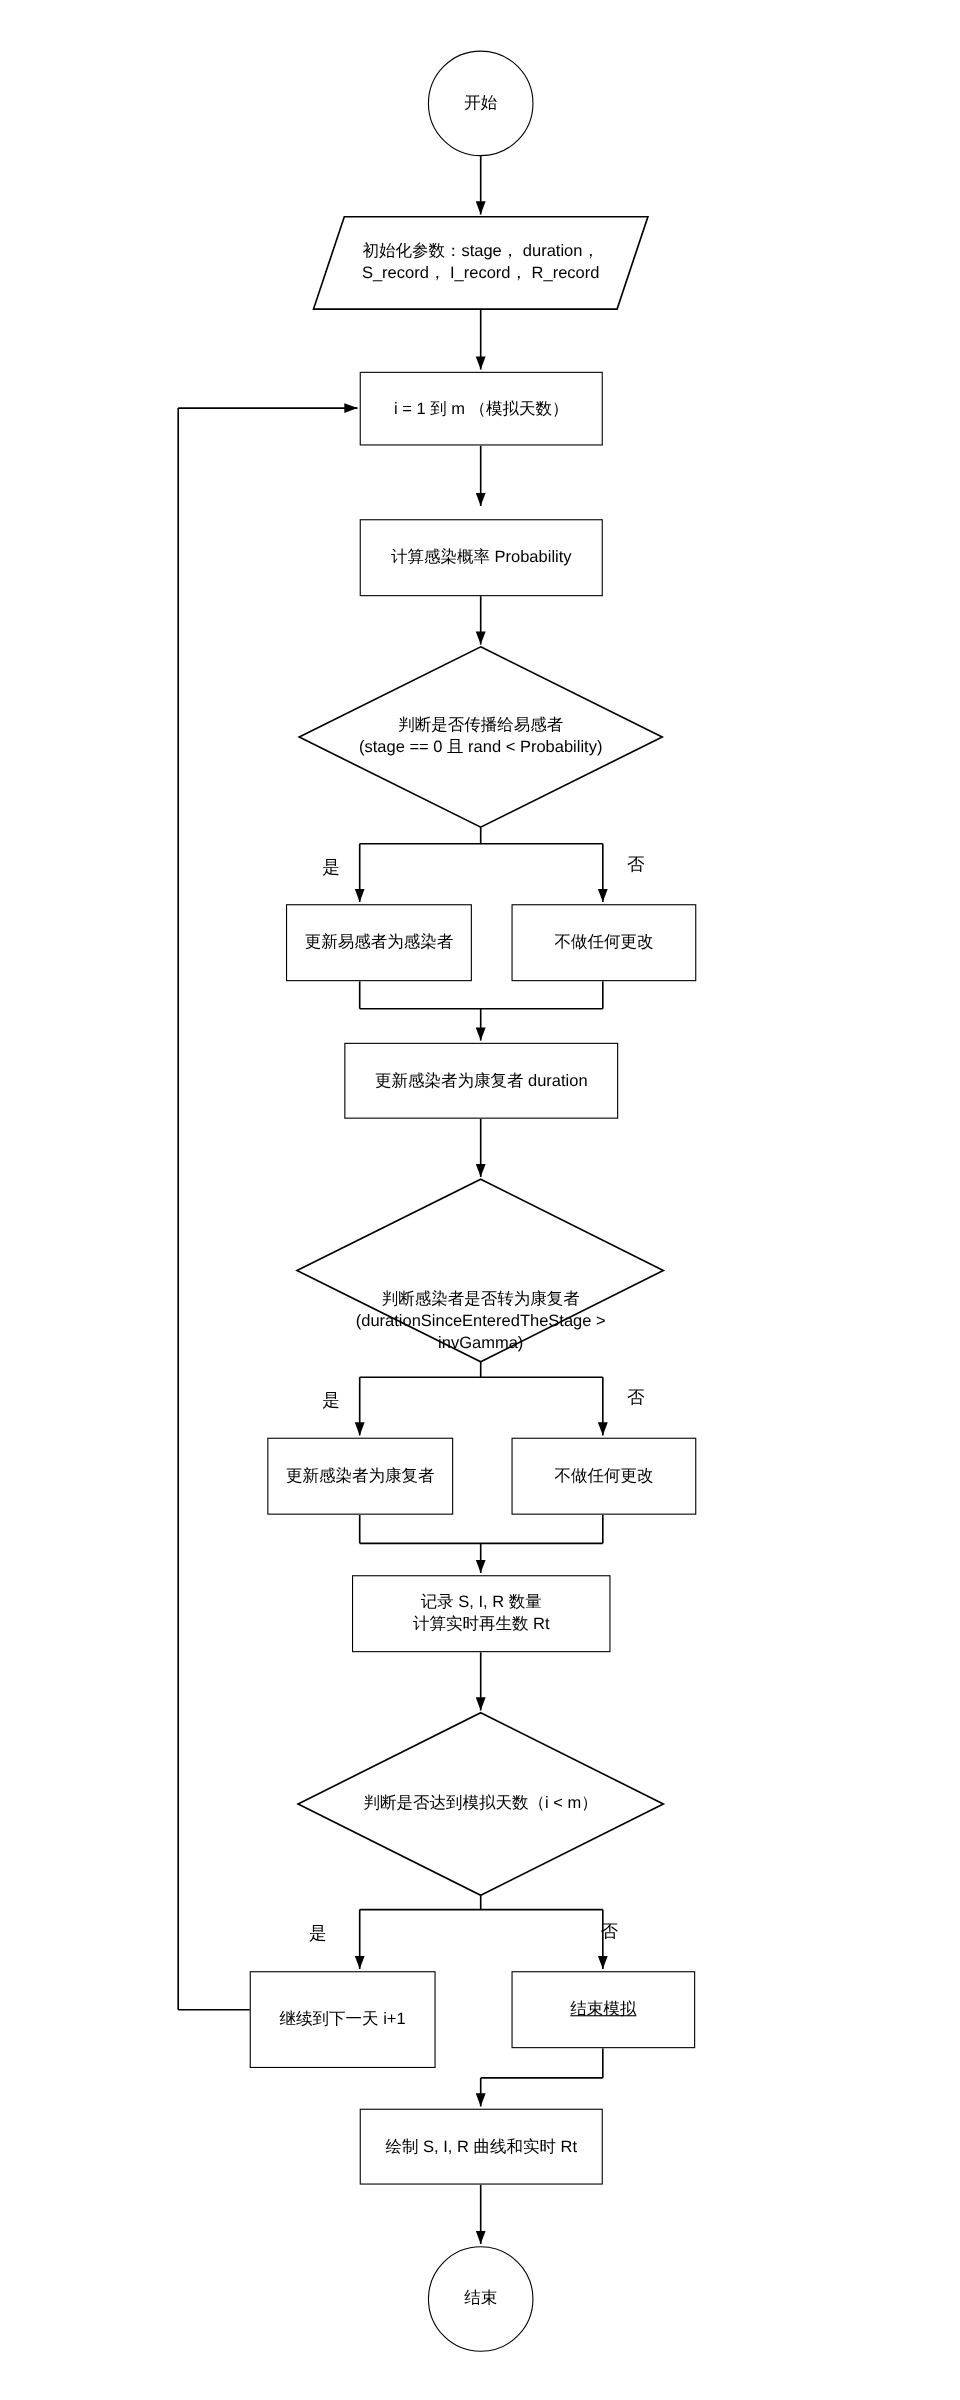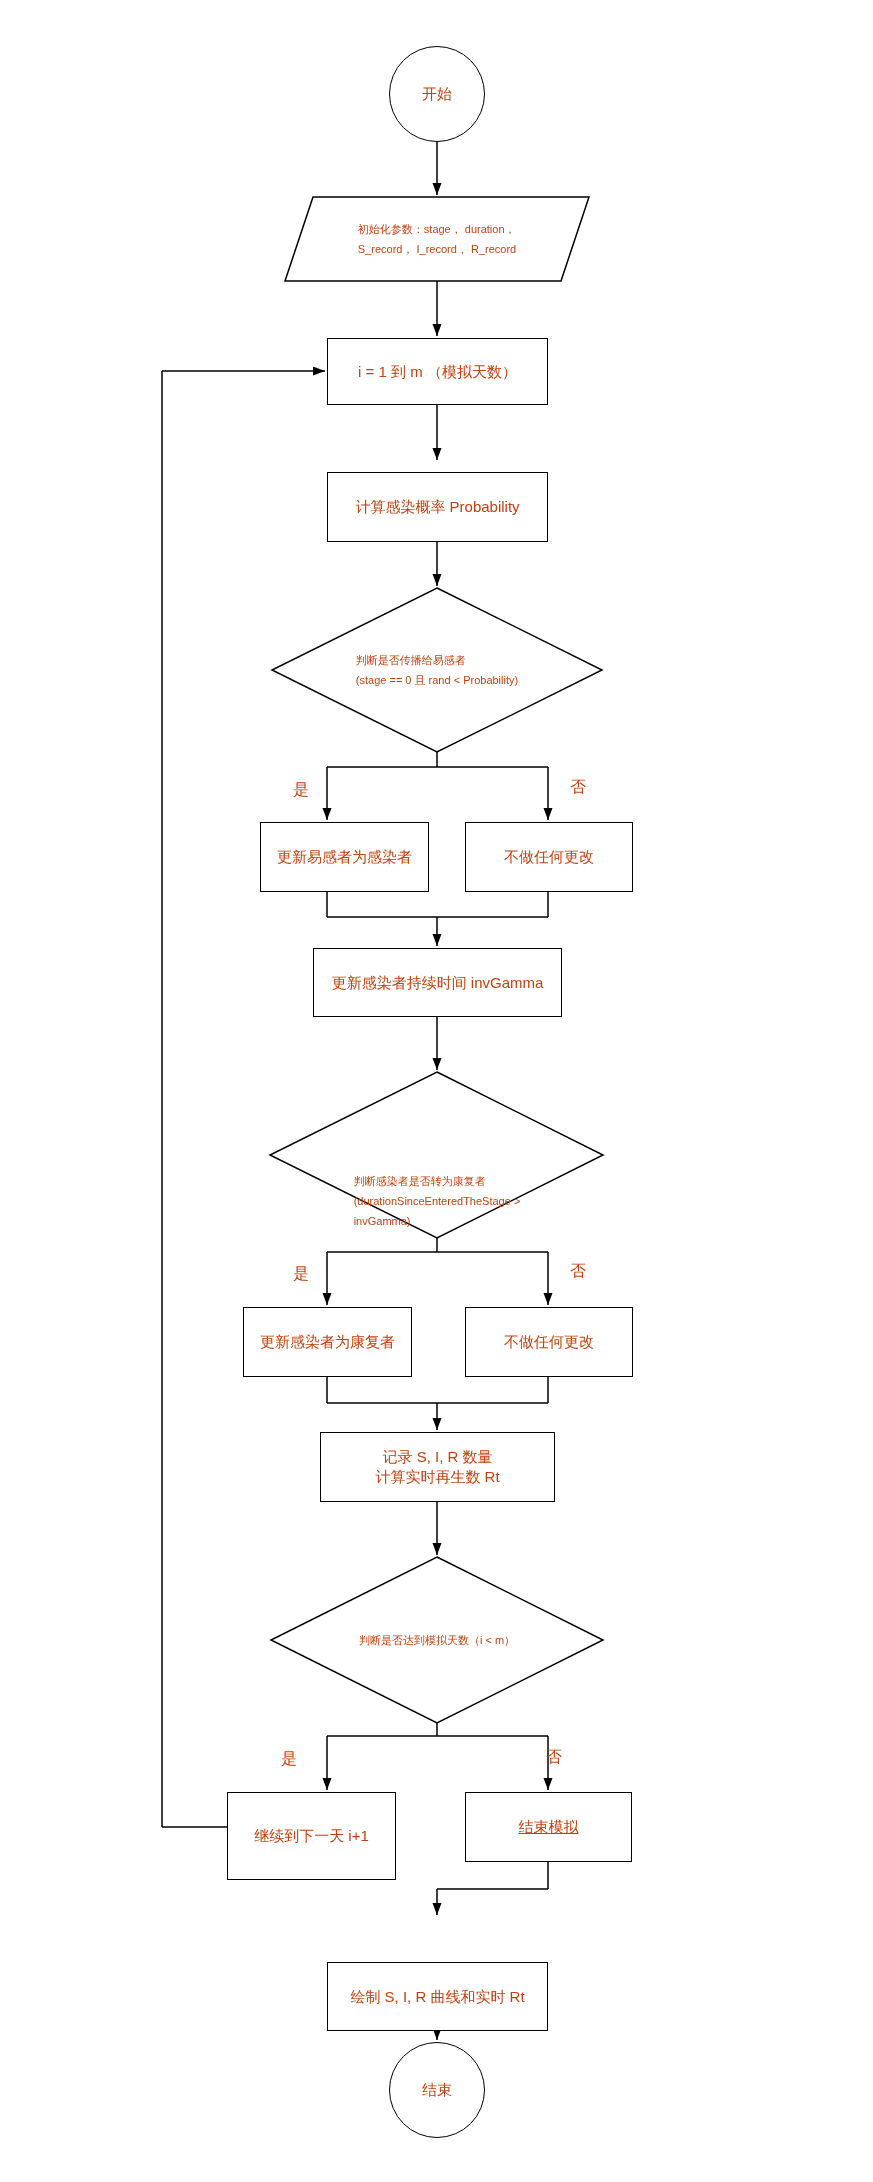--- a/index.html
+++ b/index.html
@@ -2,21 +2,21 @@
 <html><head>
 <meta charset="utf-8">
 <style>
   html, body { margin: 0; padding: 0; background: #ffffff; }
   #canvas {
     position: relative;
     width: 873px;
     height: 2182px;
     background: #ffffff;
     font-family: "Liberation Sans", "DejaVu Sans", sans-serif;
-    color: #c2410c;
+    color: #000000;
     overflow: hidden;
   }
   #wires { position: absolute; left: 0; top: 0; width: 873px; height: 2182px; }
   .node {
     position: absolute;
     box-sizing: border-box;
     display: flex;
     align-items: center;
     justify-content: center;
     text-align: center;
@@ -25,22 +25,22 @@
     white-space: pre-line;
     background: #ffffff;
   }
   .rect-node { border: 1.5px solid #000000; }
   .circle-node { border: 1.5px solid #000000; border-radius: 50%; }
   .overlay-label {
     position: absolute;
     display: flex;
     align-items: center;
     justify-content: center;
-    text-align: left;
-    font-size: 11px;
+    text-align: center;
+    font-size: 15px;
     line-height: 20px;
     white-space: pre-line;
     background: transparent;
   }
   .branch-label {
     position: absolute;
     transform: translate(-50%, -50%);
     font-size: 16px;
     line-height: 16px;
     background: transparent;
@@ -141,21 +141,21 @@
   <div class="branch-label" style="left:578px; top:787px;">否</div>
 
   <div class="node rect-node" style="left:260px; top:822px; width:169px; height:70px;">
     <span>更新易感者为感染者</span>
   </div>
   <div class="node rect-node" style="left:465px; top:822px; width:168px; height:70px;">
     <span>不做任何更改</span>
   </div>
 
   <div class="node rect-node" style="left:313px; top:948px; width:249px; height:69px;">
-    <span>更新感染者持续时间 invGamma</span>
+    <span>更新感染者为康复者 duration</span>
   </div>
 
   <div class="overlay-label" style="left:287px; top:1151px; width:300px; height:100px;">判断感染者是否转为康复者
 (durationSinceEnteredTheStage &gt;
 invGamma)</div>
   <div class="branch-label" style="left:301px; top:1274px;">是</div>
   <div class="branch-label" style="left:578px; top:1271px;">否</div>
 
   <div class="node rect-node" style="left:243px; top:1307px; width:169px; height:70px;">
     <span>更新感染者为康复者</span>
@@ -173,17 +173,17 @@
   <div class="branch-label" style="left:289px; top:1759px;">是</div>
   <div class="branch-label" style="left:554px; top:1757px;">否</div>
 
   <div class="node rect-node" style="left:227px; top:1792px; width:169px; height:88px;">
     <span>继续到下一天 i+1</span>
   </div>
   <div class="node rect-node" style="left:465px; top:1792px; width:167px; height:70px;text-decoration:underline;">
     <span>结束模拟</span>
   </div>
 
-  <div class="node rect-node" style="left:327px; top:1917px; width:221px; height:69px;margin-top:45px;">
+  <div class="node rect-node" style="left:327px; top:1917px; width:221px; height:69px;">
     <span>绘制 S, I, R 曲线和实时 Rt</span>
   </div>
 
 </div>
 
 </body></html>

